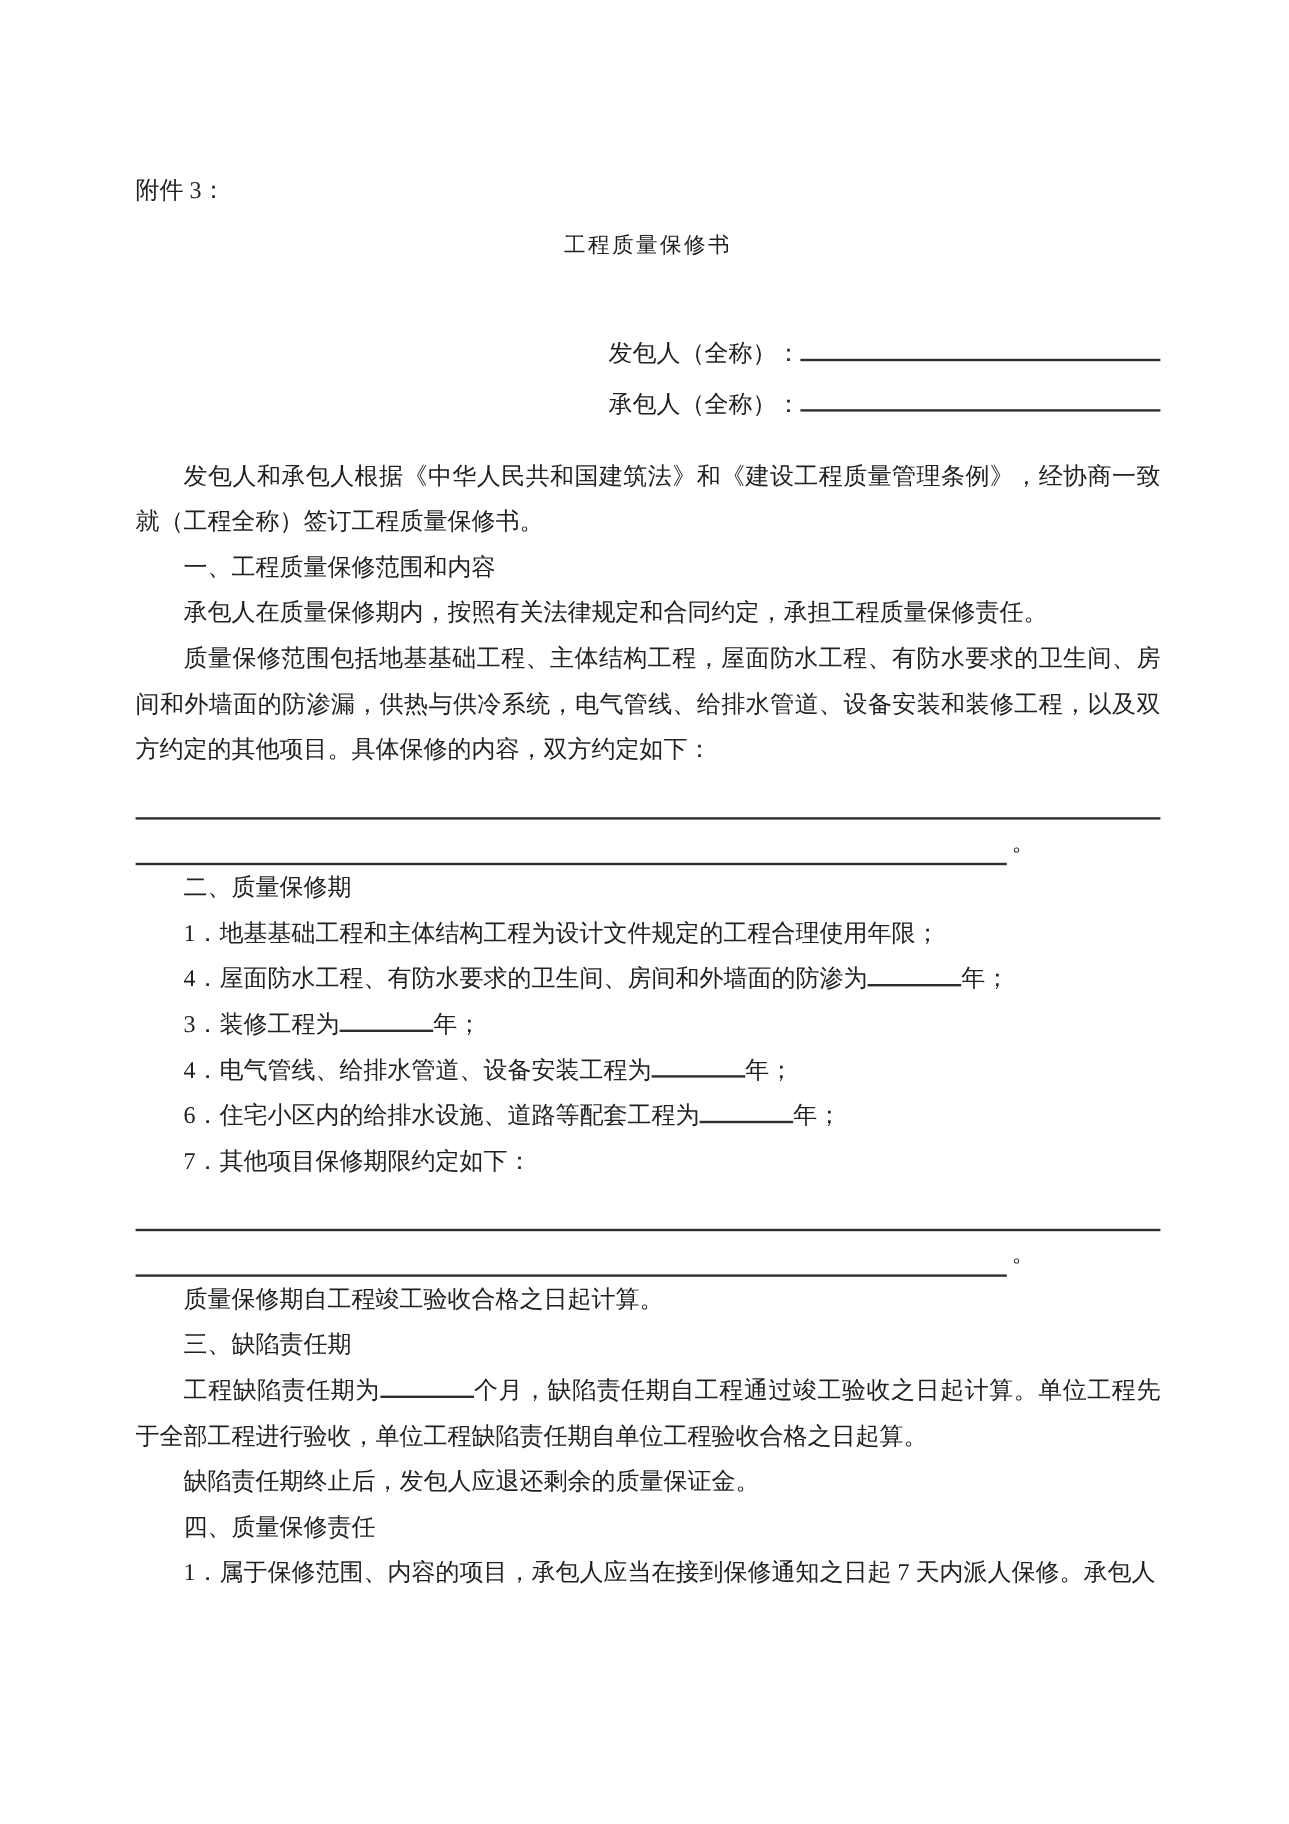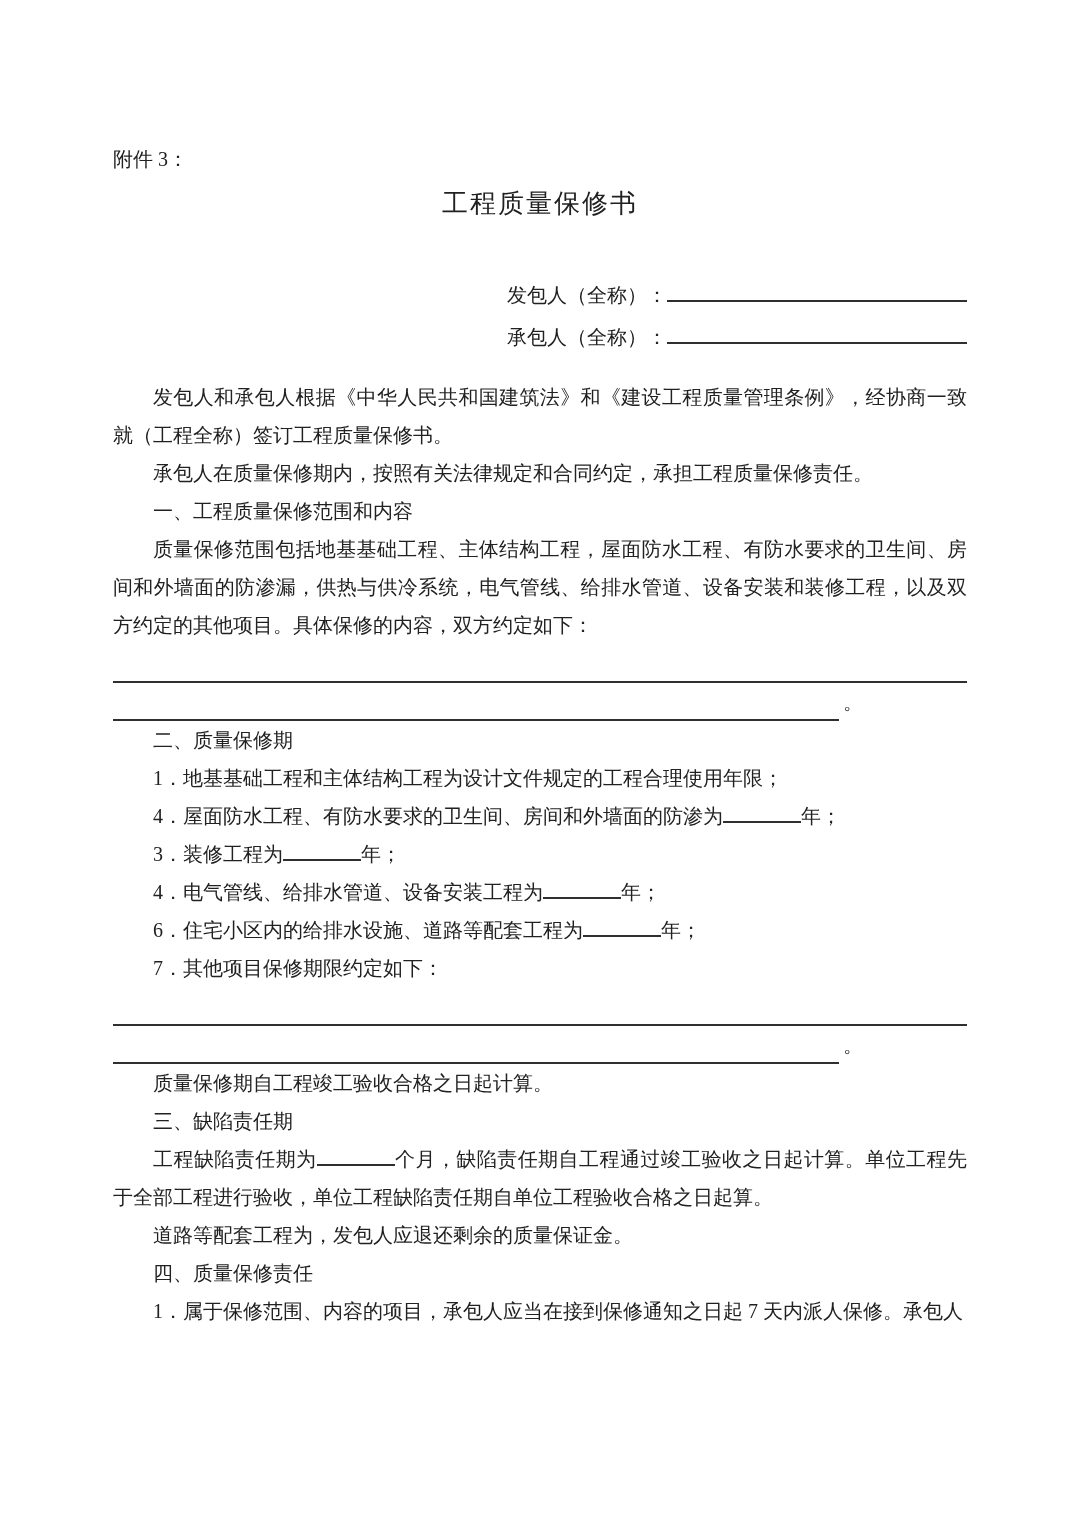--- a/index.html
+++ b/index.html
@@ -9,21 +9,21 @@
     height:1520px;
     background:#ffffff;
     box-sizing:border-box;
     padding:146px 57px 0 113px;
     font-family:"Liberation Serif","DejaVu Serif",serif;
     font-size:20px;
     color:#212121;
   }
   .attachment{line-height:26px;}
   .title{
-    font-size:26px;
+    font-size:18px;
     font-weight:400;
     text-align:center;
     margin:14px 0 0 0;
     line-height:36px;
     letter-spacing:2px;
   }
   .party-block{margin-top:52px;text-align:right;}
   .party-row{line-height:42px;text-indent:2em;white-space:nowrap;}
   .u-line{
     display:inline-block;
@@ -71,22 +71,22 @@
     <div class="party-row">
       <span>发包人（全称）：</span><span class="u-line"></span>
     </div>
     <div class="party-row">
       <span>承包人（全称）：</span><span class="u-line"></span>
     </div>
   </div>
 
   <p class="para indent intro">发包人和承包人根据《中华人民共和国建筑法》和《建设工程质量管理条例》，经协商一致就（工程全称）签订工程质量保修书。</p>
 
+  <p class="para indent">一、工程质量保修范围和内容</p>
   <p class="para indent">承包人在质量保修期内，按照有关法律规定和合同约定，承担工程质量保修责任。</p>
-  <p class="para indent">一、工程质量保修范围和内容</p>
   <p class="para indent">质量保修范围包括地基基础工程、主体结构工程，屋面防水工程、有防水要求的卫生间、房间和外墙面的防渗漏，供热与供冷系统，电气管线、给排水管道、设备安装和装修工程，以及双方约定的其他项目。具体保修的内容，双方约定如下：</p>
 
   <div class="rule"></div>
   <div class="rule-row">
     <div class="rule-short"></div>
     <span class="rule-end">。</span>
   </div>
 
   <p class="para indent">二、质量保修期</p>
 
@@ -100,18 +100,18 @@
   <div class="rule"></div>
   <div class="rule-row">
     <div class="rule-short"></div>
     <span class="rule-end">。</span>
   </div>
 
   <p class="para indent">质量保修期自工程竣工验收合格之日起计算。</p>
 
   <p class="para indent">三、缺陷责任期</p>
   <p class="para indent"><span>工程缺陷责任期为</span><span class="blank"></span><span>个月，缺陷责任期自工程通过竣工验收之日起计算。单位工程先于全部工程进行验收，单位工程缺陷责任期自单位工程验收合格之日起算。</span></p>
-  <p class="para indent">道路等配套工程为，发包人应退还剩余的质量保证金。</p>
+  <p class="para indent">缺陷责任期终止后，发包人应退还剩余的质量保证金。</p>
 
   <p class="para indent">四、质量保修责任</p>
   <p class="para indent">1．属于保修范围、内容的项目，承包人应当在接到保修通知之日起 7 天内派人保修。承包人</p>
 
 </div>
 
 </body></html>

